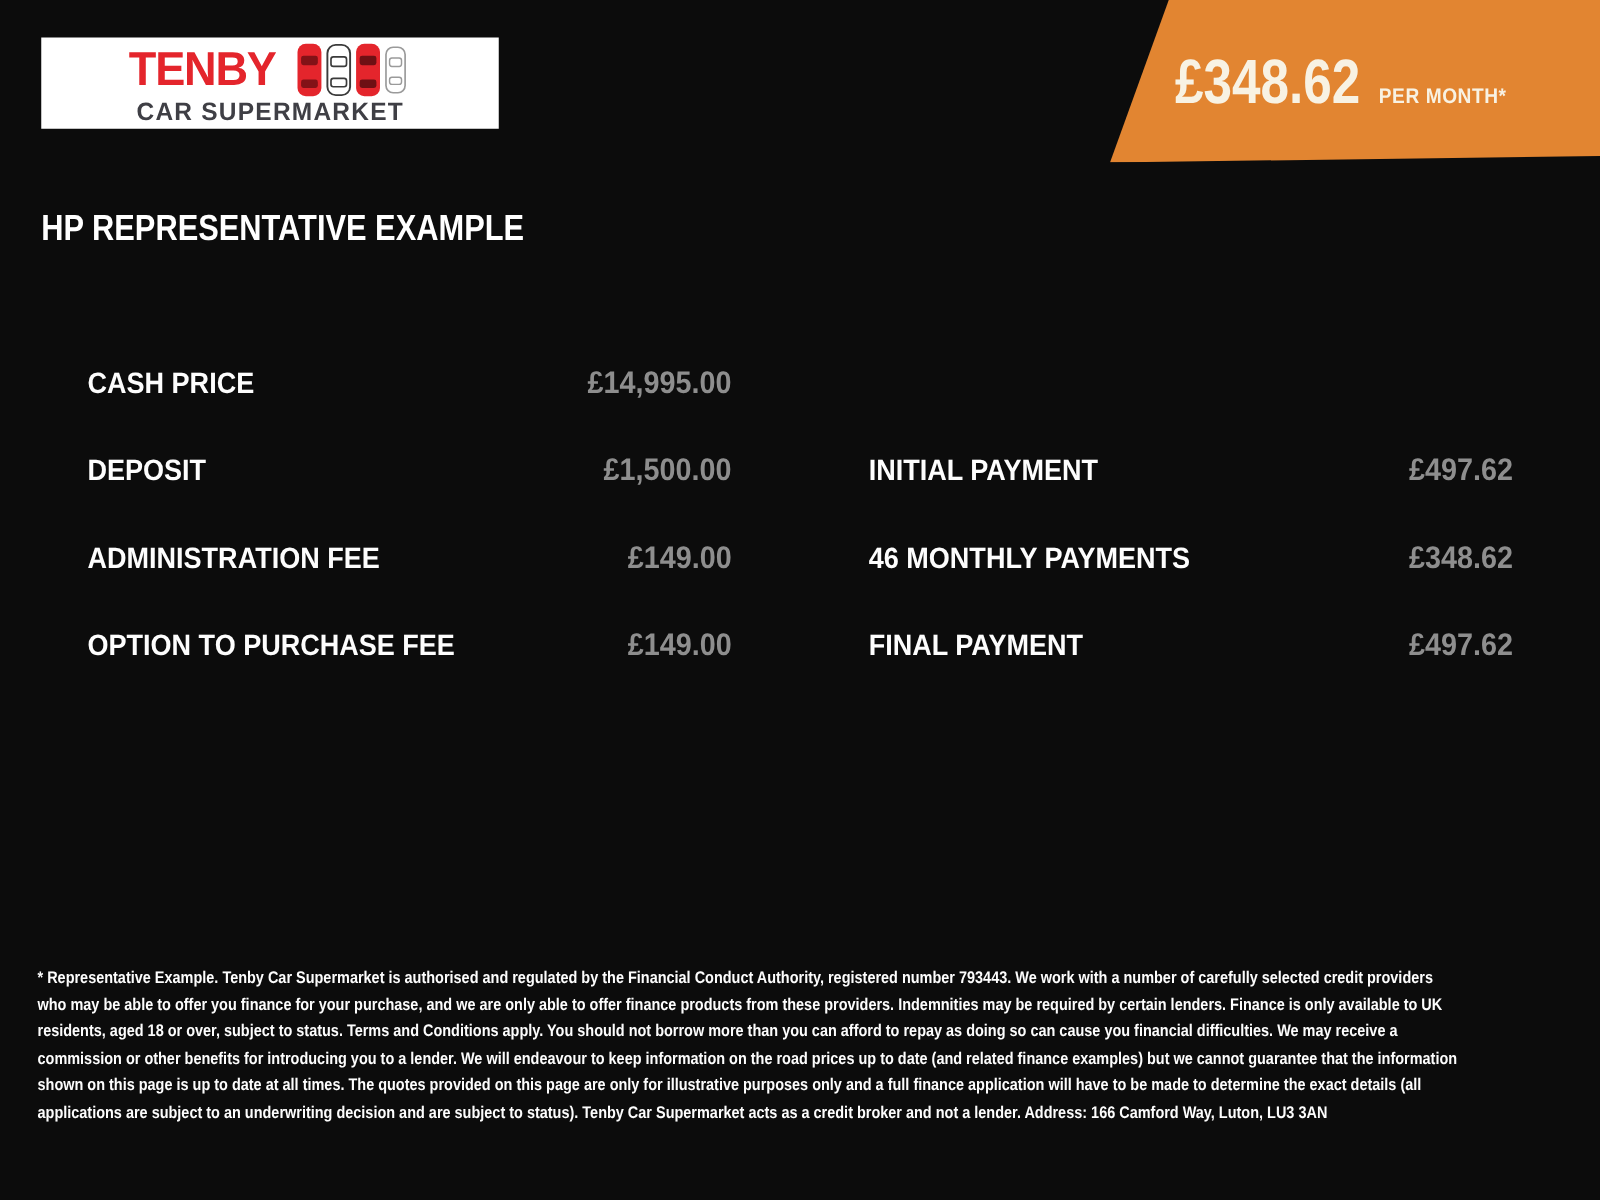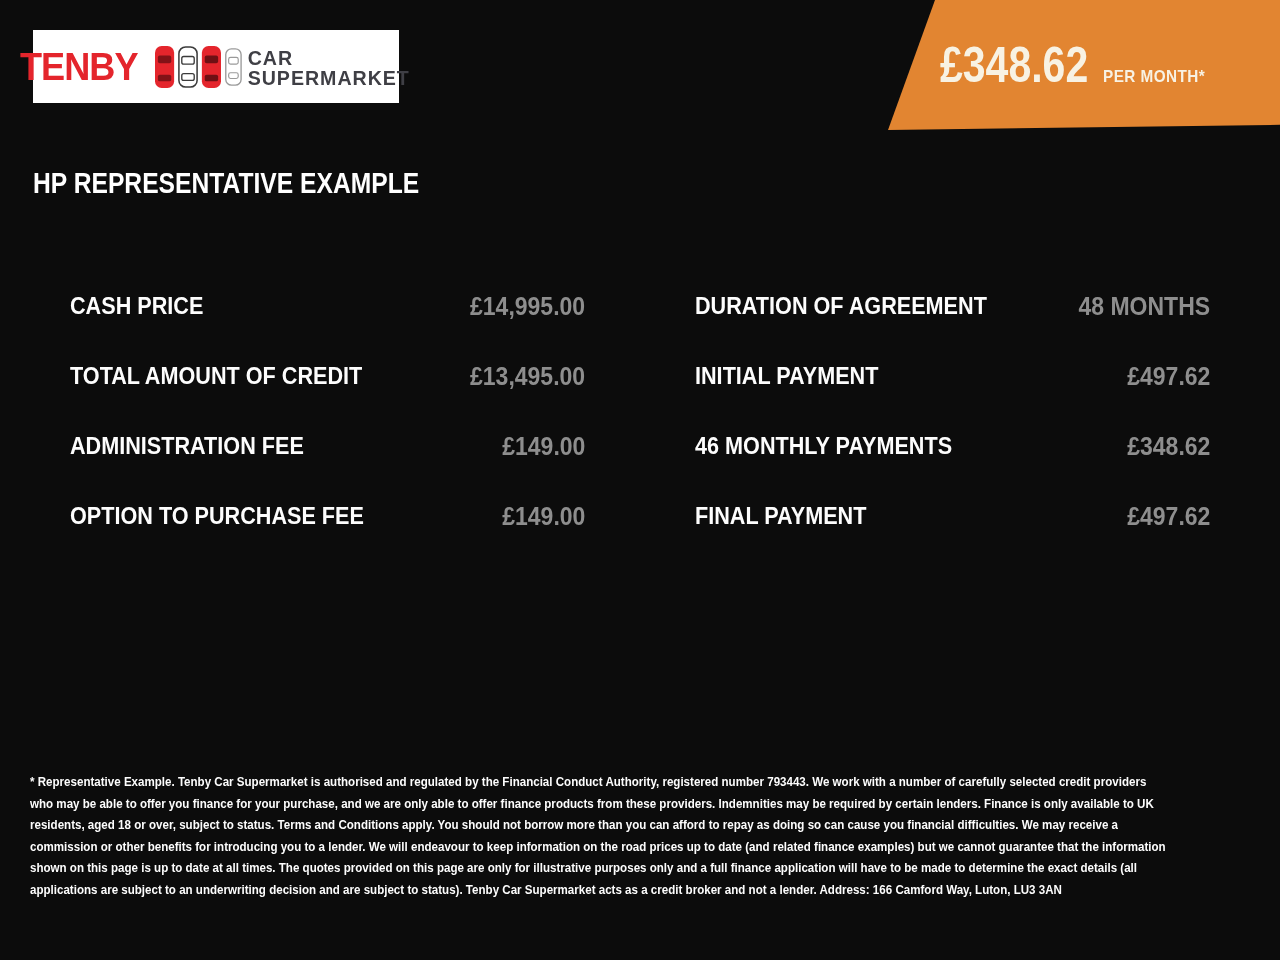--- a/index.html
+++ b/index.html
@@ -17,20 +17,21 @@
 
   
   .logo-box {
     position: absolute;
     left: 33px;
     top: 30px;
     width: 366px;
     height: 73px;
     background: #ffffff;
     display: flex;
+    flex-direction: column;
     align-items: center;
     justify-content: center;
   }
   .logo-line1 {
     display: flex;
     align-items: center;
     gap: 8px;
     height: 44px;
   }
   .logo-tenby {
@@ -195,38 +196,34 @@
 
 <div class="page-title">HP REPRESENTATIVE EXAMPLE</div>
 
 <div class="finance-grid">
   <div class="finance-col">
     <div class="finance-row">
       <span class="finance-label">CASH PRICE</span>
       <span class="finance-value">£14,995.00</span>
     </div>
     <div class="finance-row">
-      <span class="finance-label">TOTAL AMOUNT OF CREDIT</span>
-      <span class="finance-value">£13,495.00</span>
+      <span class="finance-label">DEPOSIT</span>
+      <span class="finance-value">£1,500.00</span>
     </div>
     <div class="finance-row">
       <span class="finance-label">ADMINISTRATION FEE</span>
       <span class="finance-value">£149.00</span>
     </div>
     <div class="finance-row">
       <span class="finance-label">OPTION TO PURCHASE FEE</span>
       <span class="finance-value">£149.00</span>
     </div>
   </div>
   <div class="finance-col">
     <div class="finance-row">
-      <span class="finance-label">DURATION OF AGREEMENT</span>
-      <span class="finance-value">48 MONTHS</span>
-    </div>
-    <div class="finance-row">
       <span class="finance-label">INITIAL PAYMENT</span>
       <span class="finance-value">£497.62</span>
     </div>
     <div class="finance-row">
       <span class="finance-label">46 MONTHLY PAYMENTS</span>
       <span class="finance-value">£348.62</span>
     </div>
     <div class="finance-row">
       <span class="finance-label">FINAL PAYMENT</span>
       <span class="finance-value">£497.62</span>

